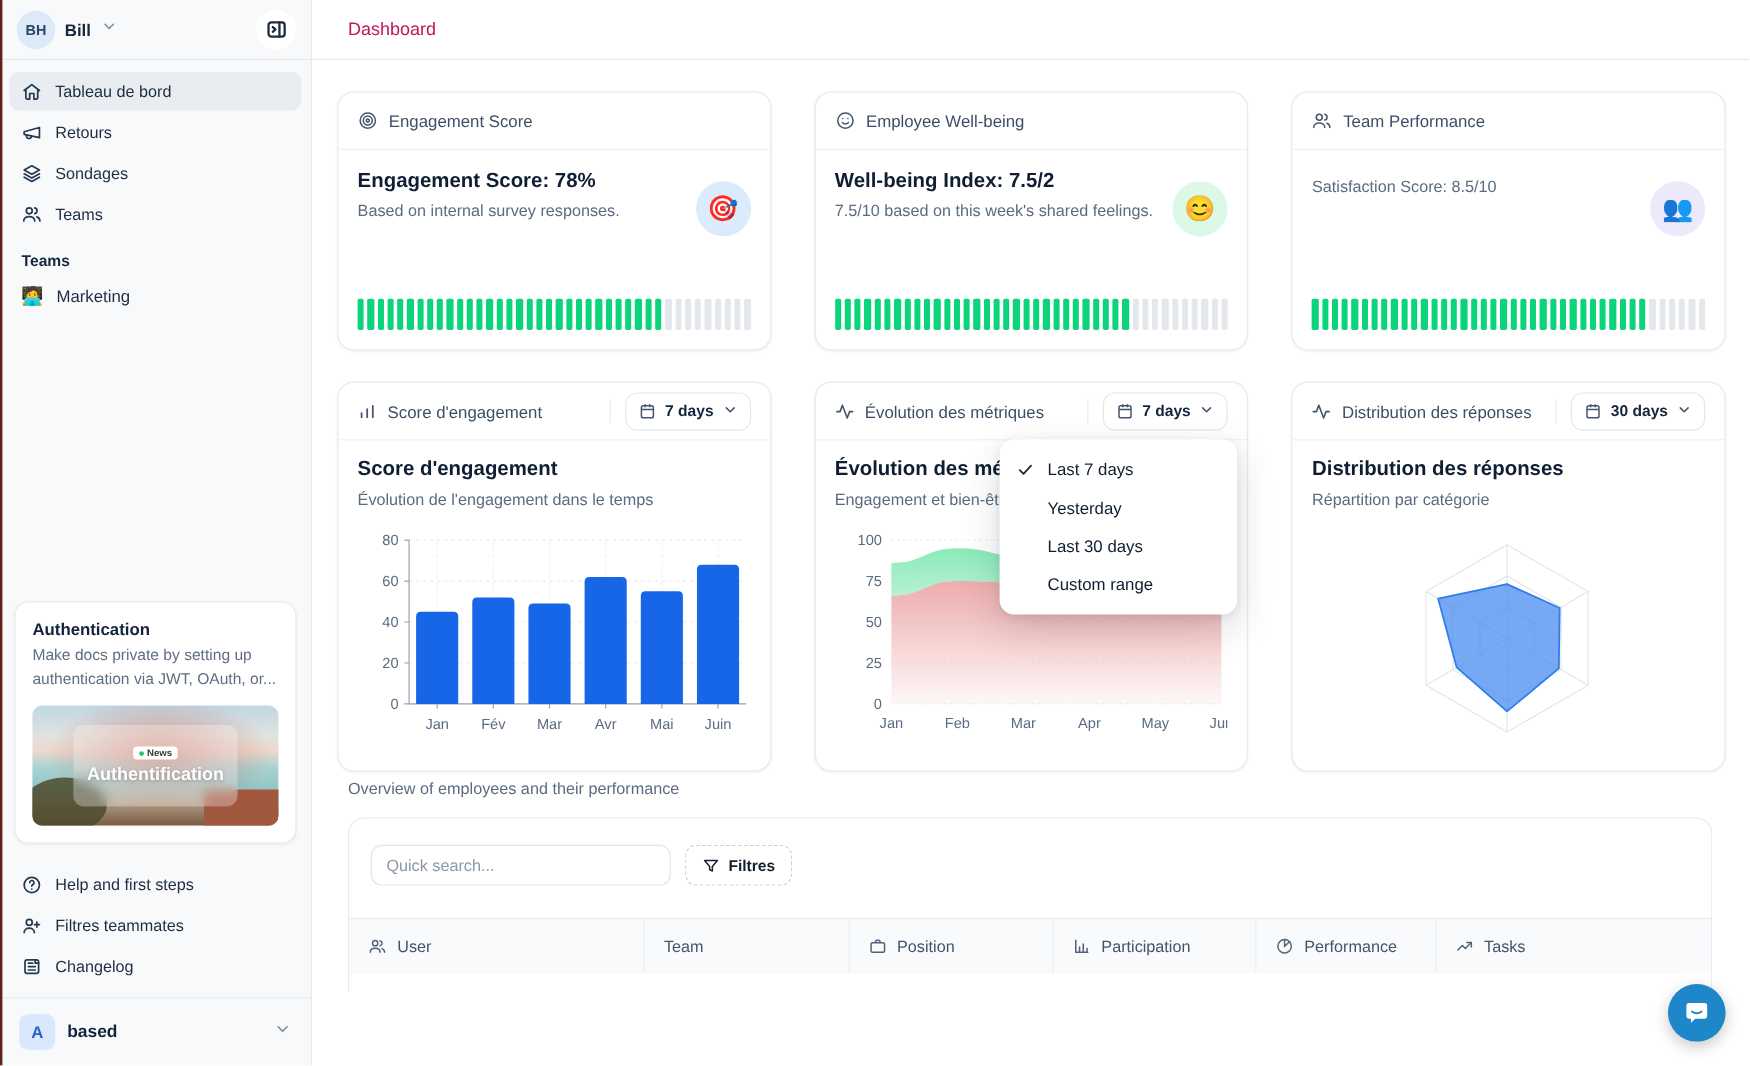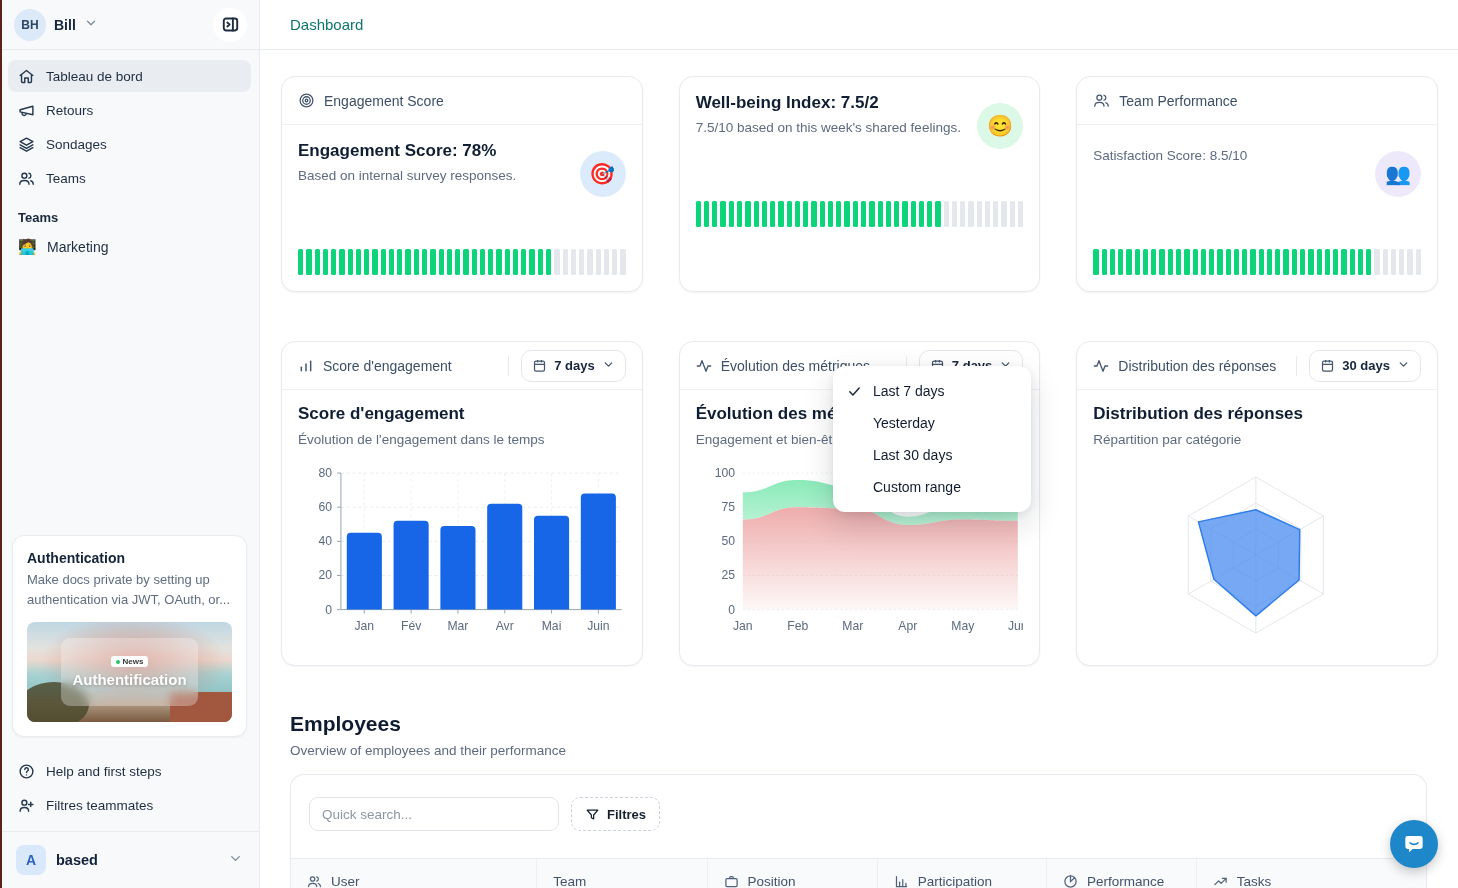--- a/index.html
+++ b/index.html
@@ -38,25 +38,25 @@
   .promo-badge::before { content:""; width:4px; height:4px; border-radius:50%; background:#27c26d; }
   .promo-caption { font-size:15px; font-weight:700; color:#fff; text-shadow:0 1px 3px rgba(0,0,0,.25); }
   .sb-footer { padding:6px 8px 0; }
   .sb-divider { height:1px; background:#e7eaee; margin-top:8px; }
   .account-row { display:flex; align-items:center; gap:10px; padding:13px 16px; cursor:pointer; }
   .account-avatar { width:30px; height:30px; border-radius:8px; background:#d9e8fb; color:#2a62c4; font-weight:700; font-size:14px; display:flex; align-items:center; justify-content:center; }
   .account-name { font-size:14.5px; font-weight:700; flex:1; color:#12223a; }
 
   
   main { flex:1; display:flex; flex-direction:column; min-width:0; }
-  .topbar { height:50px; border-bottom:1px solid #e8ebee; display:flex; align-items:center; padding:0 30px; font-size:15px; font-weight:500; color:#0f766e; flex:none; }
+  .topbar { height:50px; border-bottom:1px solid #e8ebee; display:flex; align-items:center; padding:0 30px; font-size:15px; font-weight:500; color:#be185d; flex:none; }
   .content { flex:1; padding:26px 20px 0 21px; overflow:hidden; }
 
   .stats-grid, .charts-grid { display:grid; grid-template-columns:repeat(3,1fr); gap:36px; }
-  .charts-grid { margin-top:49px; }
+  .charts-grid { margin-top:26px; }
   .card { background:#fff; border:1px solid #e7eaef; border-radius:14px; box-shadow:0 1px 2px rgba(16,24,40,.05); overflow:hidden; }
   .card-header { display:flex; align-items:center; gap:9px; height:48px; padding:0 16px; border-bottom:1px solid #eef1f4; font-size:14px; color:#3c4f66; }
   .card-header svg { color:#44566d; flex:none; }
   .stat-body { padding:16px; display:flex; flex-direction:column; height:166px; position:relative; }
   .stat-title { font-size:17px; font-weight:700; color:#0f1e33; }
   .stat-sub { font-size:13.5px; color:#5c6b80; margin-top:7px; }
   .emoji-circle { position:absolute; right:16px; top:26px; width:46px; height:46px; border-radius:50%; display:flex; align-items:center; justify-content:center; font-size:21px; }
   .progress { display:flex; gap:3px; margin-top:auto; height:26px; }
   .seg { flex:1; border-radius:1.5px; }
 
@@ -196,20 +196,30 @@
         <span style="display:flex">
           <svg width="17" height="17" viewBox="0 0 24 24" fill="none" stroke="currentColor" stroke-width="2" stroke-linecap="round" stroke-linejoin="round">
               <circle cx="9" cy="8" r="3.5"></circle>
               <path d="M3 20c0-3.2 2.7-5.2 6-5.2s6 2 6 5.2"></path>
               <path d="M18 7.5v6"></path>
               <path d="M15 10.5h6"></path>
             </svg>
         </span>
         <span>Filtres teammates</span>
       </div>
+      <div class="nav-item">
+        <span style="display:flex">
+          <svg width="17" height="17" viewBox="0 0 24 24" fill="none" stroke="currentColor" stroke-width="2" stroke-linecap="round" stroke-linejoin="round">
+              <rect x="4" y="4" width="16" height="16" rx="2.5"></rect>
+              <path d="M8 8h5M8 12h8M8 16h8"></path>
+              <path d="M16 4v4h4"></path>
+            </svg>
+        </span>
+        <span>Changelog</span>
+      </div>
     </div>
     <div class="sb-divider"></div>
     <div class="account-row">
       <div class="account-avatar">A</div>
       <span class="account-name">based</span>
       <span class="chev">
         <svg width="15" height="15" viewBox="0 0 24 24" fill="none" stroke="currentColor" stroke-width="2.2" stroke-linecap="round" stroke-linejoin="round">
             <path d="M6 9l6 6 6-6"></path>
           </svg>
       </span>
@@ -278,20 +288,31 @@
                 <div class="seg" style="background: rgb(228, 232, 236);"></div>
                 <div class="seg" style="background: rgb(228, 232, 236);"></div>
                 <div class="seg" style="background: rgb(228, 232, 236);"></div>
                 <div class="seg" style="background: rgb(228, 232, 236);"></div>
                 <div class="seg" style="background: rgb(228, 232, 236);"></div>
               </div>
           </div>
         </div>
 
         <div class="card">
+          <div class="card-header">
+            <span style="display:flex">
+              <svg width="17" height="17" viewBox="0 0 24 24" fill="none" stroke="currentColor" stroke-width="1.8" stroke-linecap="round">
+                  <circle cx="12" cy="12" r="9"></circle>
+                  <path d="M8.4 14.3c1 1.2 2.2 1.8 3.6 1.8s2.6-.6 3.6-1.8"></path>
+                  <line x1="9" y1="9.4" x2="9" y2="9.41"></line>
+                  <line x1="15" y1="9.4" x2="15" y2="9.41"></line>
+                </svg>
+            </span>
+            <span>Employee Well-being</span>
+          </div>
           <div class="stat-body">
             <div class="stat-title">Well-being Index: 7.5/2</div>
             <div class="stat-sub">7.5/10 based on this week's shared feelings.</div>
             <div class="emoji-circle" style="background: rgb(220, 248, 231);">😊</div>
             <div class="progress">
                 <div class="seg" style="background: rgb(11, 212, 123);"></div>
                 <div class="seg" style="background: rgb(11, 212, 123);"></div>
                 <div class="seg" style="background: rgb(11, 212, 123);"></div>
                 <div class="seg" style="background: rgb(11, 212, 123);"></div>
                 <div class="seg" style="background: rgb(11, 212, 123);"></div>
@@ -578,21 +599,20 @@
                 <line x1="167" y1="98" x2="167.0" y2="178.0" stroke="#e2e6eb"></line>
                 <line x1="167" y1="98" x2="97.7" y2="138.0" stroke="#e2e6eb"></line>
                 <line x1="167" y1="98" x2="97.7" y2="58.0" stroke="#e2e6eb"></line>
                 <polygon points="167.0,51.6 212.0,72.0 211.3,123.6 167.0,160.4 124.0,122.8 108.1,64.0" stroke="#2f7de8" stroke-width="1.5" stroke-linejoin="round" fill="#4f90f0" fill-opacity="0.78"></polygon>
               </svg>
           </div>
         </div>
       </div>
 
       <div class="employees-wrap">
-        <h2 class="section-title">Employees</h2>
         <div class="section-sub">Overview of employees and their performance</div>
 
         <div class="table-card">
           <div class="toolbar">
             <input class="search-input" type="text" placeholder="Quick search..." style="">
             <button class="filter-btn">
               <span style="display:flex">
                 <svg width="15" height="15" viewBox="0 0 24 24" fill="none" stroke="currentColor" stroke-width="2" stroke-linejoin="round">
                     <path d="M3.5 5h17l-6.7 7.8V19l-3.6-1.9v-4.3L3.5 5z"></path>
                   </svg>

